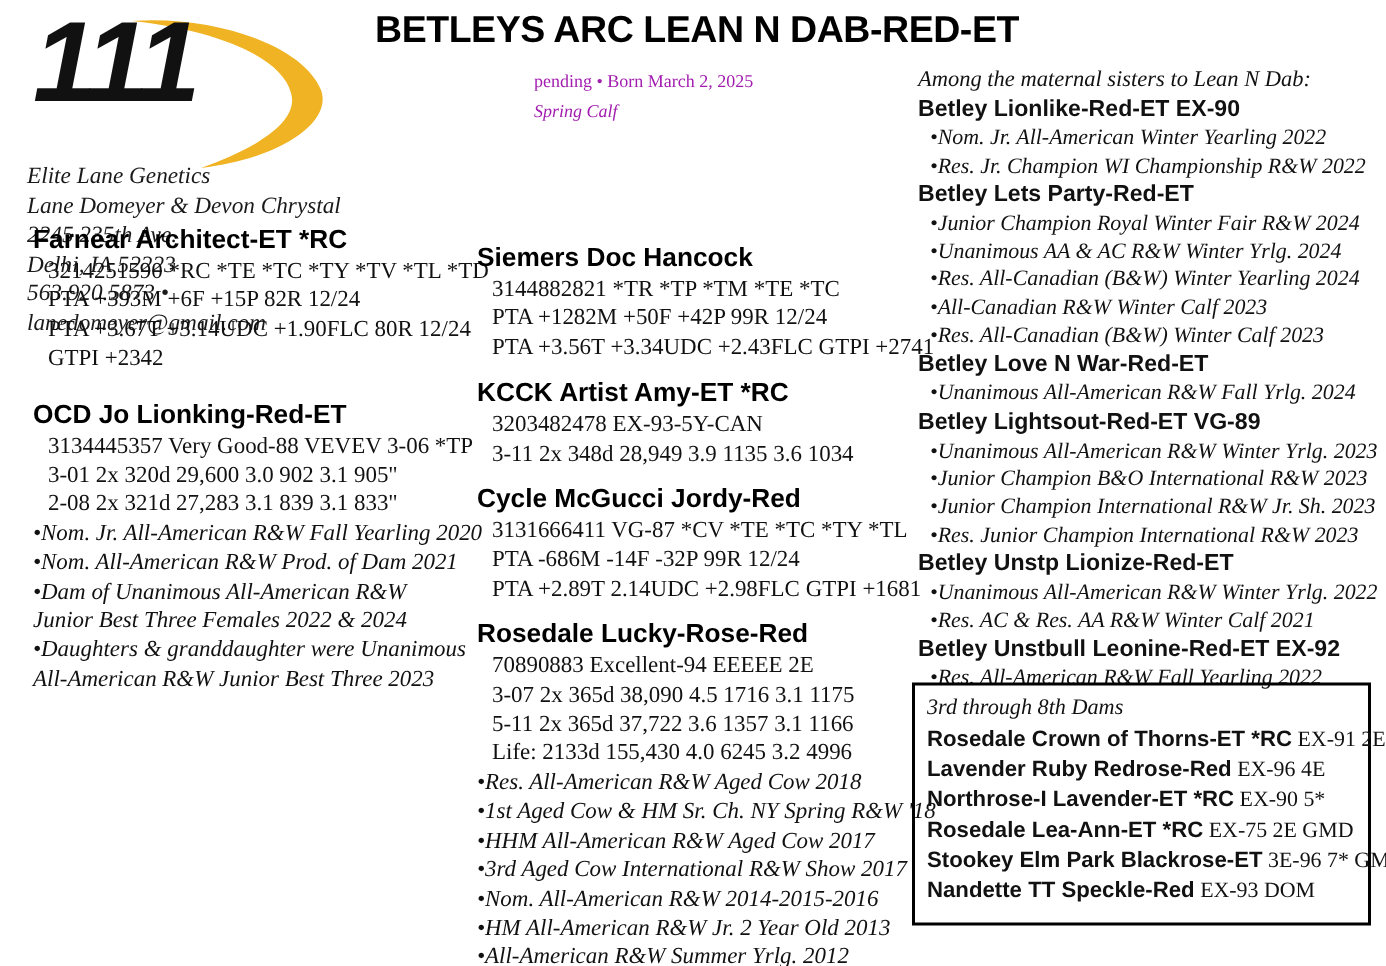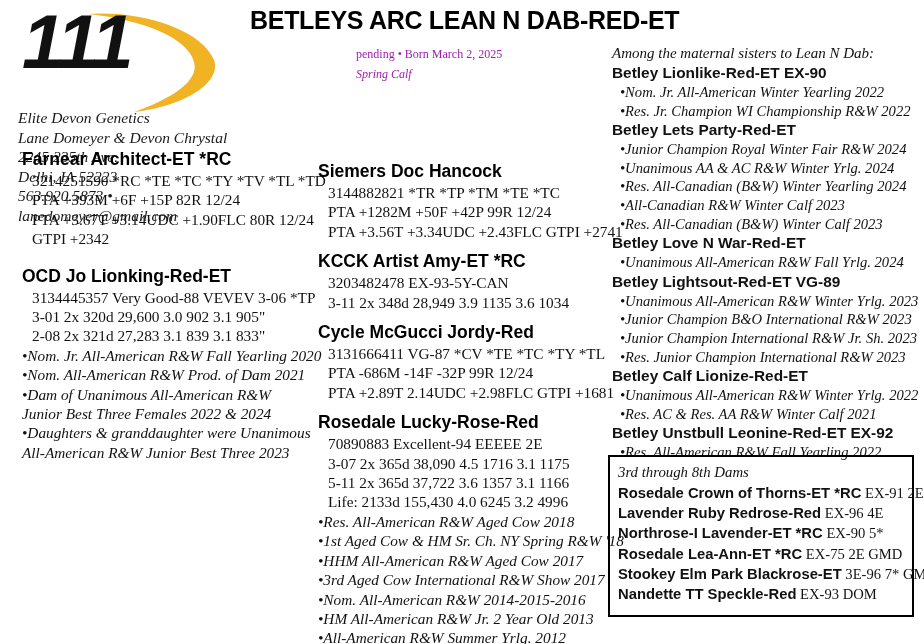--- a/index.html
+++ b/index.html
@@ -168,21 +168,21 @@
 
   <div class="logo-wrap">
     <svg class="logo-swoosh" width="140" height="112" viewBox="0 0 140 112">
       <path d="M6,6 C60,2 120,22 132,52 C140,74 104,98 52,104 C86,92 118,74 112,54 C106,30 62,12 6,6 Z" fill="#f0b323"></path>
       <path d="M14,4 C70,8 112,30 116,54 C120,78 88,94 56,104" fill="none" stroke="#ffffff" stroke-width="0"></path>
     </svg>
     <div class="logo-num">111</div>
   </div>
 
   <div class="farm-block">
-    <div>Elite Devon Genetics</div>
+    <div>Elite Lane Genetics</div>
     <div>Lane Domeyer &amp; Devon Chrystal</div>
     <div>2245 235th Ave.</div>
     <div>Delhi, IA  52223</div>
     <div>563.920.5873 • lanedomeyer@gmail.com</div>
   </div>
 
   <div class="pending">
     <div>pending  •  Born March 2, 2025</div>
     <div class="ital">Spring Calf</div>
   </div>
@@ -276,21 +276,21 @@
 
     <div>
       <div class="right-bold">Betley Lightsout-Red-ET VG-89</div>
       <div class="right-item">•Unanimous All-American R&amp;W Winter Yrlg. 2023</div>
       <div class="right-item">•Junior Champion B&amp;O International R&amp;W 2023</div>
       <div class="right-item">•Junior Champion International R&amp;W Jr. Sh. 2023</div>
       <div class="right-item">•Res. Junior Champion International R&amp;W 2023</div>
     </div>
 
     <div>
-      <div class="right-bold">Betley Calf Lionize-Red-ET</div>
+      <div class="right-bold">Betley Unstp Lionize-Red-ET</div>
       <div class="right-item">•Unanimous All-American R&amp;W Winter Yrlg. 2022</div>
       <div class="right-item">•Res. AC &amp; Res. AA R&amp;W Winter Calf 2021</div>
     </div>
 
     <div>
       <div class="right-bold">Betley Unstbull Leonine-Red-ET EX-92</div>
       <div class="right-item">•Res. All-American R&amp;W Fall Yearling 2022</div>
     </div>
   </div>
 

